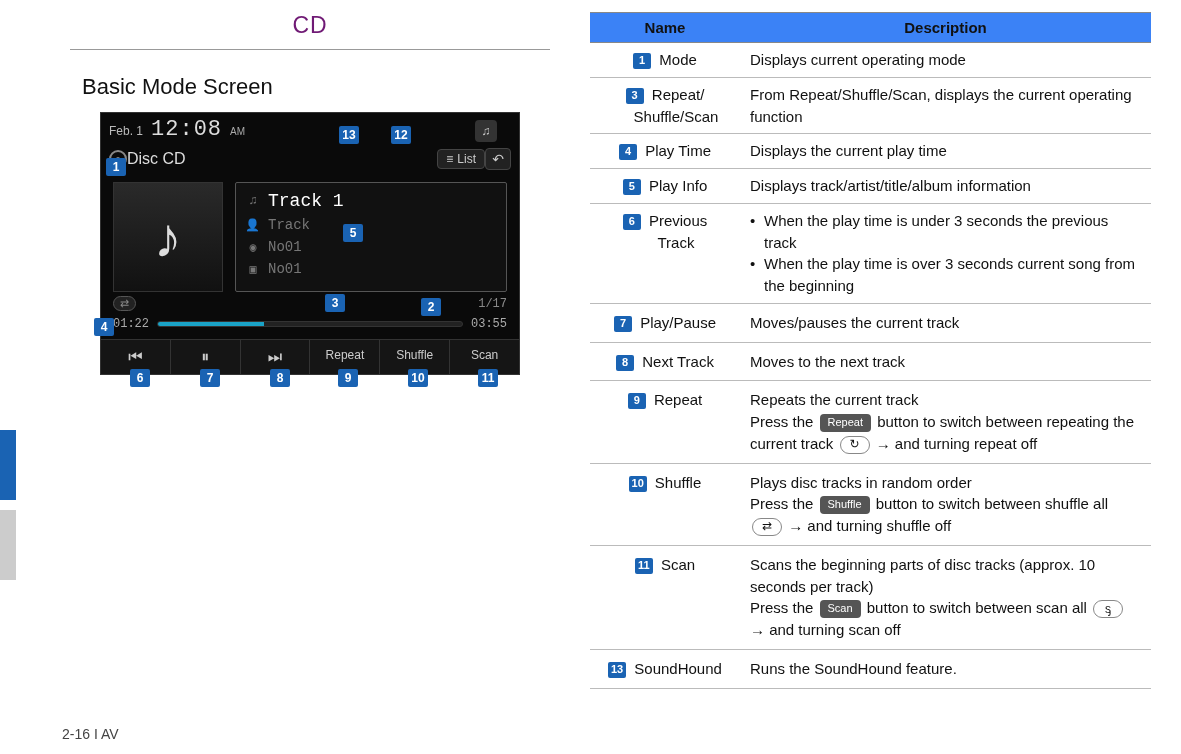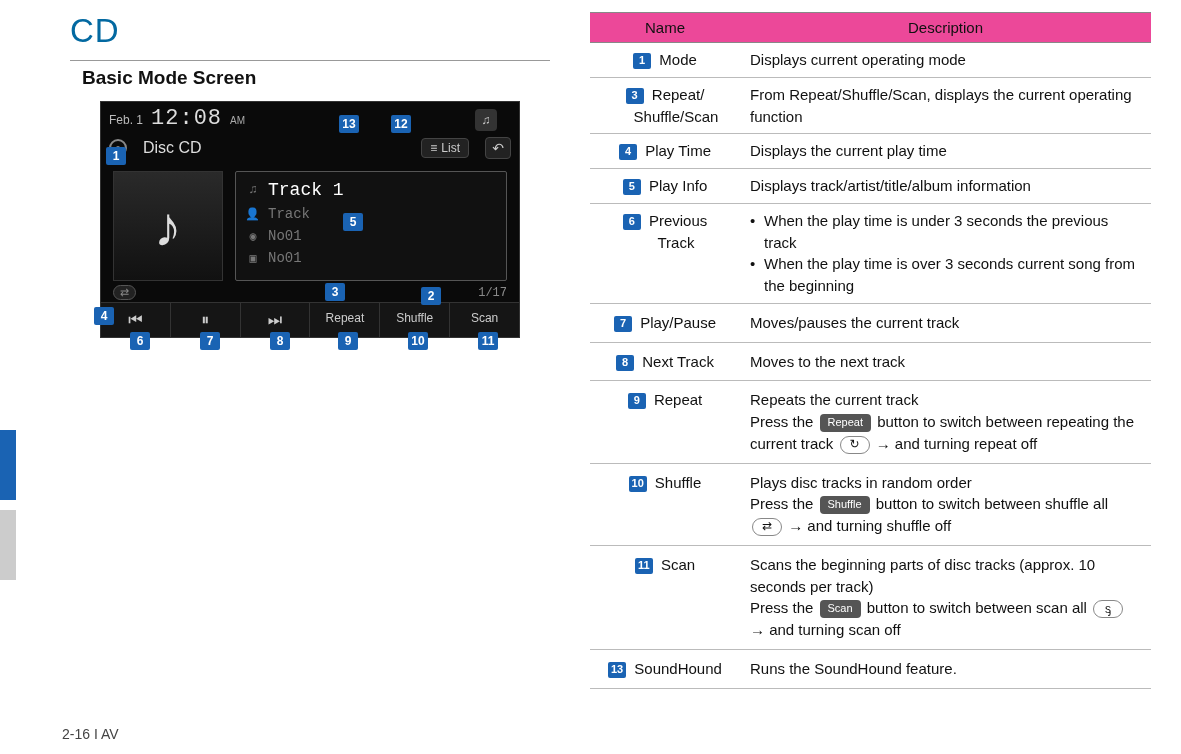--- a/index.html
+++ b/index.html
@@ -1,33 +1,33 @@
 <!DOCTYPE html>
 <html><head>
 <meta charset="utf-8">
 <style>
   * { box-sizing: border-box; margin: 0; padding: 0; }
   body { font-family: Arial, Helvetica, sans-serif; font-size: 14px; color: #111; width: 1181px; height: 754px; position: relative; background: #fff; }
   .page { display: flex; padding: 12px 30px 40px 70px; gap: 40px; height: 100%; }
   .left-col { flex: 0 0 480px; }
   .right-col { flex: 1 1 auto; }
 
-  .title { color: #0369a1; font-size: 33px; font-weight: 400; letter-spacing: 1px; margin-bottom: 10px; }
+  .title { color: #701a75; font-size: 23px; font-weight: 400; letter-spacing: 1px; margin-bottom: 10px; text-align: center; }
   .section-rule { border: none; border-top: 1px solid #999; margin-bottom: 6px; }
-  .section-title { font-size: 19px; font-weight: 700; margin: 6px 0 12px 12px; }
+  .section-title { font-size: 22px; font-weight: 400; margin: 24px 0 12px 12px; }
 
   
   .screenshot-wrap { position: relative; width: 335px; margin-left: 30px; }
   .screen { width: 420px; background: #0a0a0a; border: 1px solid #333; }
   .status-bar { display: flex; align-items: baseline; gap: 8px; color: #bbb; font-size: 12px; padding: 4px 8px 2px; }
   .status-bar .time { font-family: "Courier New", monospace; font-size: 22px; color: #ddd; letter-spacing: 1px; }
   .status-bar .ampm { font-size: 10px; color: #aaa; }
   .status-bar .sh-icon { margin-left: auto; width: 22px; height: 22px; background: #333; border-radius: 4px; display:flex; align-items:center; justify-content:center; color:#ccc; font-size:12px; }
   .gap-icon { width:6px }
-  .mode-row { display:flex; align-items:center; gap:16px; padding:4px 8px; color:#ddd; font-size:16px; }
+  .mode-row { display:flex; align-items:center; gap:0; padding:4px 8px; color:#ddd; font-size:16px; }
   .disc-icon { width:18px; height:18px; border-radius:50%; border:2px solid #888; display:inline-block; position:relative; }
   .disc-icon::after{content:"";position:absolute;top:50%;left:50%;width:4px;height:4px;background:#888;border-radius:50%;transform:translate(-50%,-50%);}
   .mode-row .list-btn { margin-left:auto; background:#222; border:1px solid #444; border-radius:4px; padding:2px 8px; color:#ccc; font-size:12px; display:flex; align-items:center; gap:4px;}
   .mode-row .back-btn { background:#222; border:1px solid #444; border-radius:4px; width:26px; height:22px; color:#ccc; display:flex; align-items:center; justify-content:center; font-size:14px;}
   .play-area { display:flex; gap:12px; padding:8px 12px 4px; }
   .art { width:110px; height:110px; background:linear-gradient(#2a2a2a,#111); border:1px solid #333; display:flex; align-items:center; justify-content:center; }
   .note { font-size:56px; color:#ddd; }
   .info-box { flex:1; border:1px solid #555; border-radius:2px; padding:8px 10px; display:flex; flex-direction:column; gap:6px; background:#111;}
   .info-line { display:flex; align-items:center; gap:8px; color:#777; font-size:14px; font-family:"Courier New",monospace;}
   .info-line.primary { color:#fff; font-size:18px; }
@@ -41,21 +41,21 @@
   .ctrl-row { display:flex; background:#151515; border-top:1px solid #333;}
   .ctrl { flex:1; text-align:center; padding:8px 0; color:#ccc; font-size:12px; border-right:1px solid #333; display:flex; flex-direction:column; align-items:center; gap:2px; }
   .ctrl:last-child{border-right:none;}
   .ctrl .glyph{font-size:16px;}
 
   
   .callout { position:absolute; background:#1a63b3; color:#fff; font-size:12px; font-weight:700; width:20px; height:18px; display:flex; align-items:center; justify-content:center; border-radius:2px; }
 
   
   table { width: 100%; border-collapse: collapse; font-size: 15px; }
-  thead th { background:#ec4899; font-weight:400; padding:6px 8px; border-top:1px solid #888; border-bottom:1px solid #888; text-align:center; }
+  thead th { background:#3b82f6; font-weight:700; padding:6px 8px; border-top:1px solid #888; border-bottom:1px solid #888; text-align:center; }
   tbody td { border-bottom:1px solid #bbb; padding:8px 10px; vertical-align:top; line-height:1.45; }
   tbody tr:nth-child(1) td,
   tbody tr:nth-child(2) td,
   tbody tr:nth-child(3) td,
   tbody tr:nth-child(4) td,
   tbody tr:nth-child(5) td { padding-top:6px; padding-bottom:6px; }
   .name-cell { white-space:normal; width:150px;text-align:center; }
   .desc-cell { }
   .num-badge { display:inline-flex; background:#1a63b3; color:#fff; font-size:11px; font-weight:700; width:18px; height:16px; align-items:center; justify-content:center; border-radius:2px; margin-right:4px; vertical-align:middle;}
   .btn-chip { display:inline-block; background:#555; color:#fff; font-size:11px; padding:1px 8px; border-radius:4px; vertical-align:middle; margin:0 2px;}
@@ -120,20 +120,27 @@
               </div>
             <div class="info-line">
                 <span class="mini-icon">▣</span>
                 <span>No01</span>
               </div>
           </div>
         </div>
         <div class="status-row">
           <span class="shuffle-badge">⇄</span>
           <span class="idx">1/17</span>
+        </div>
+        <div class="progress-row">
+          <span>01:22</span>
+          <div class="bar">
+              <div class="bar-fill"></div>
+            </div>
+          <span>03:55</span>
         </div>
         <div class="ctrl-row">
           <div class="ctrl">
               <span class="glyph">⏮</span>
             </div>
           <div class="ctrl">
               <span class="glyph">⏸</span>
             </div>
           <div class="ctrl">
               <span class="glyph">⏭</span>

